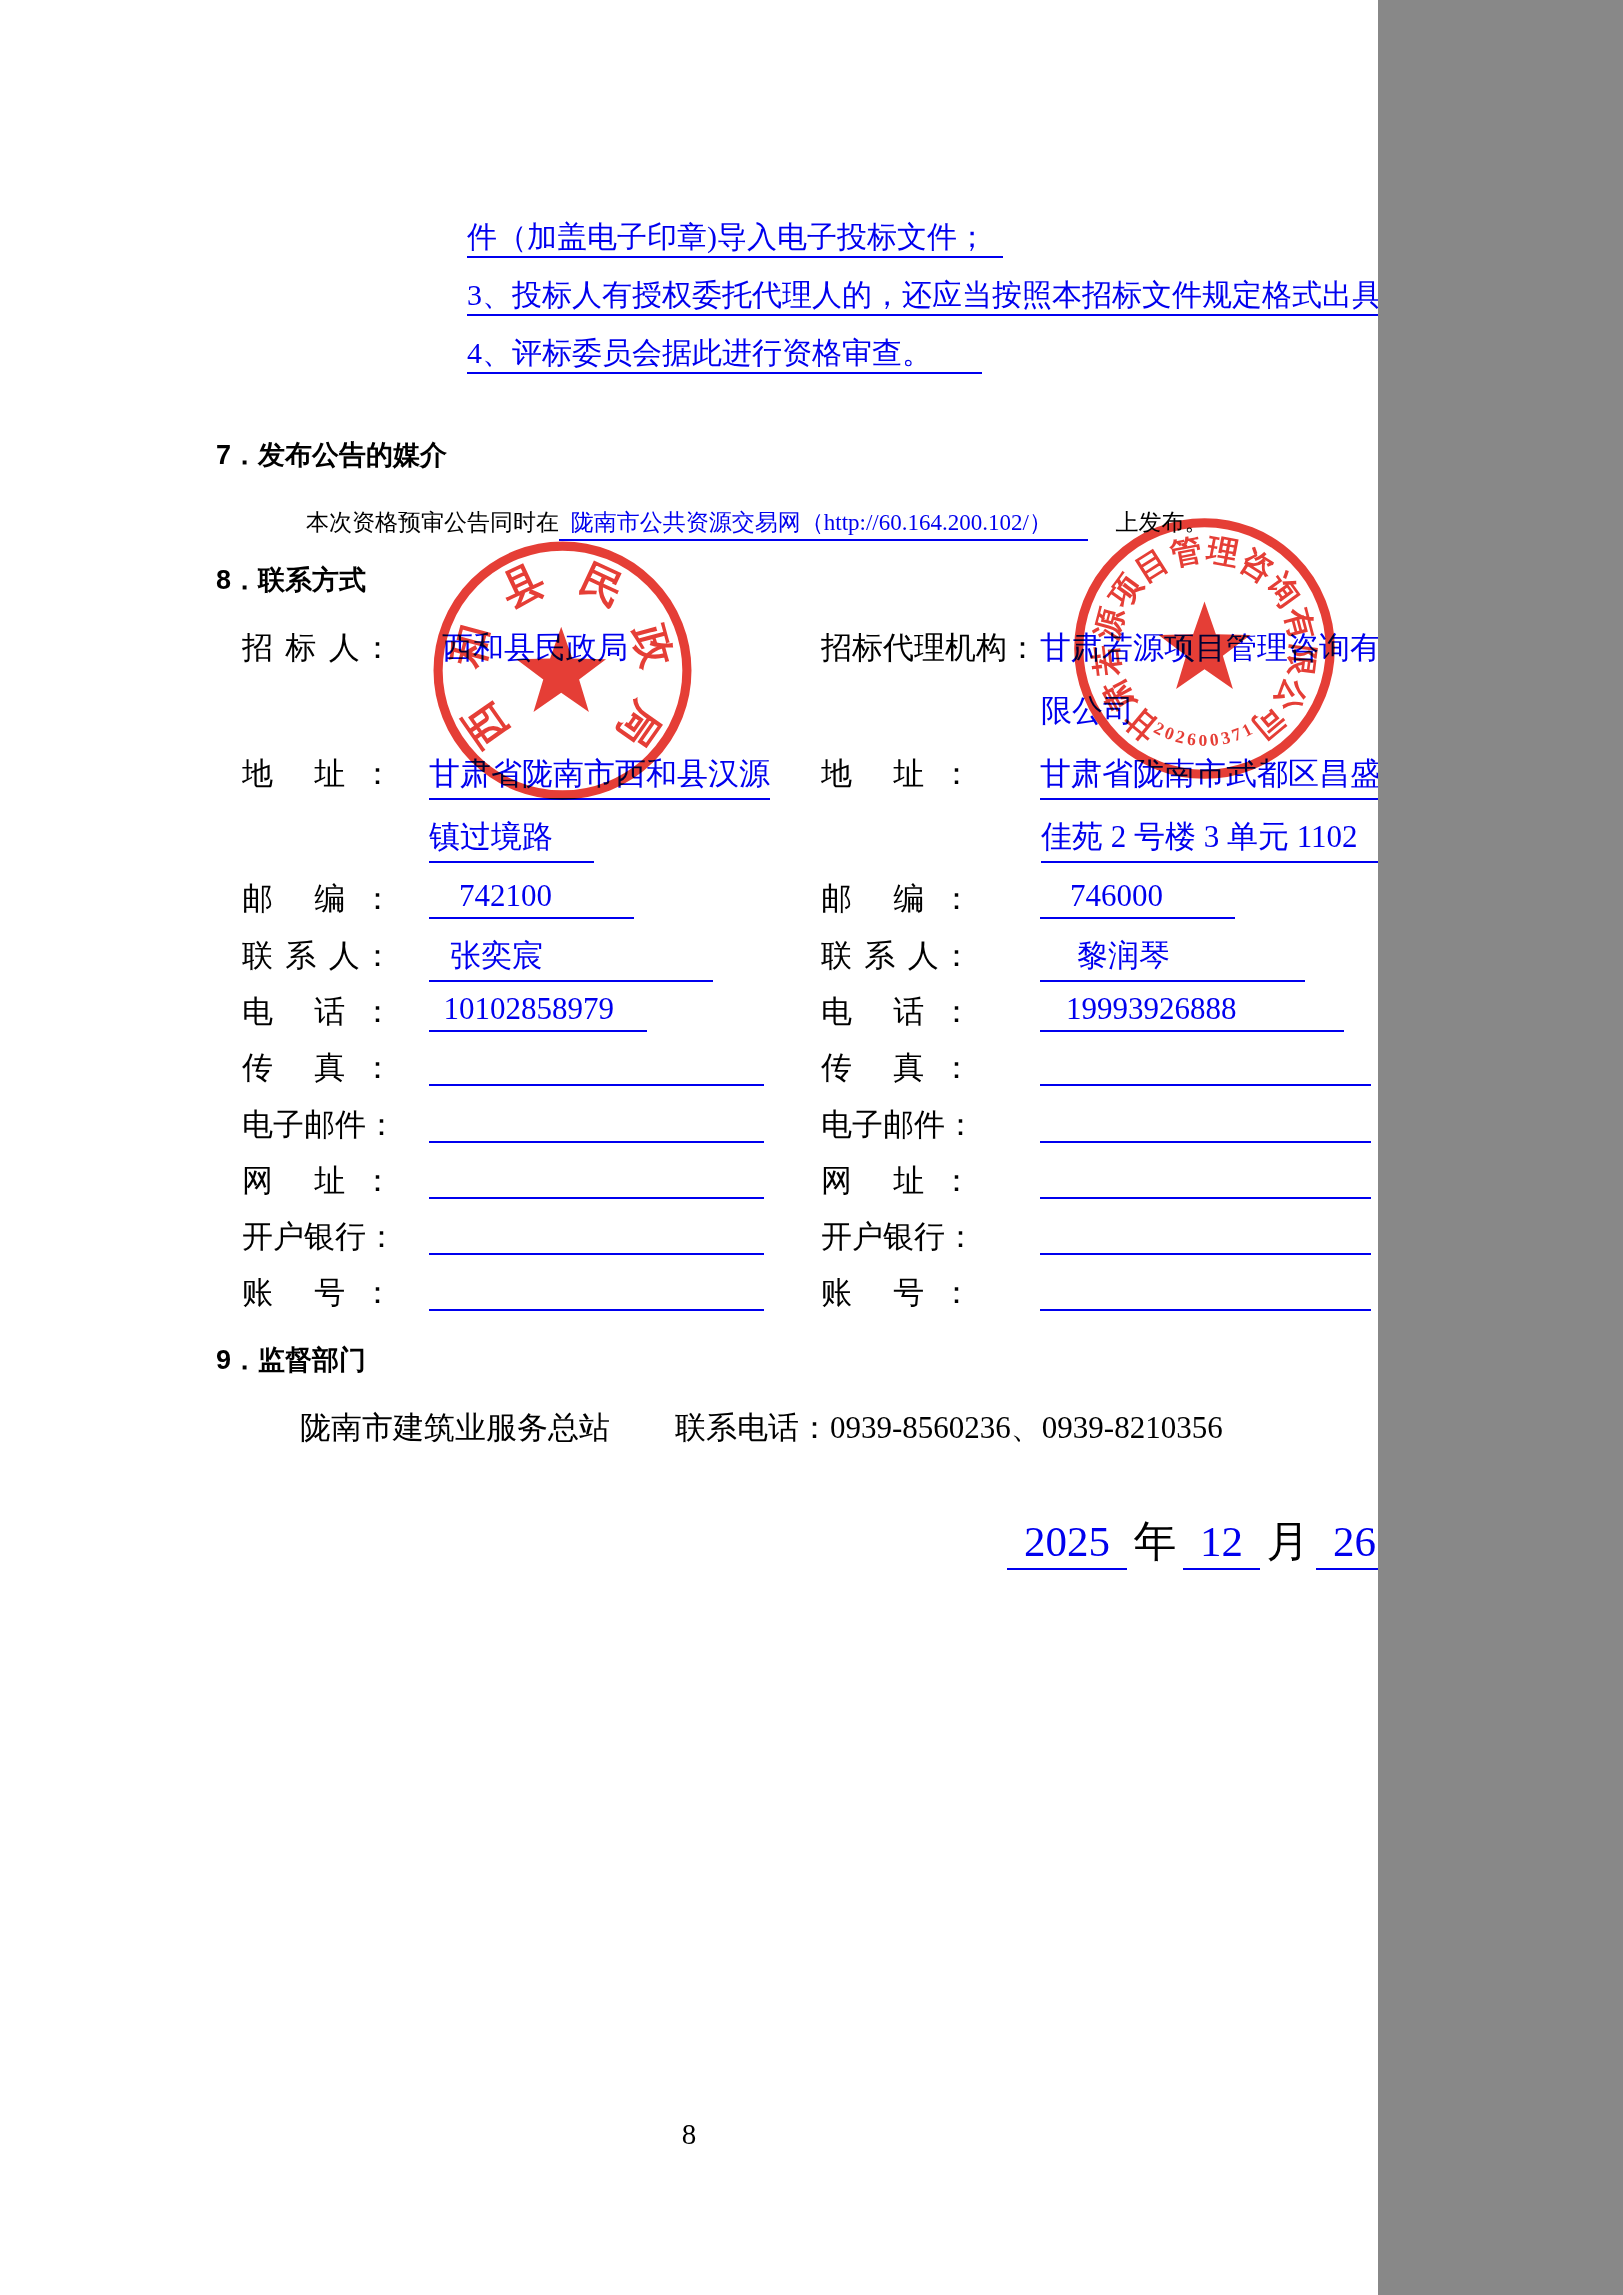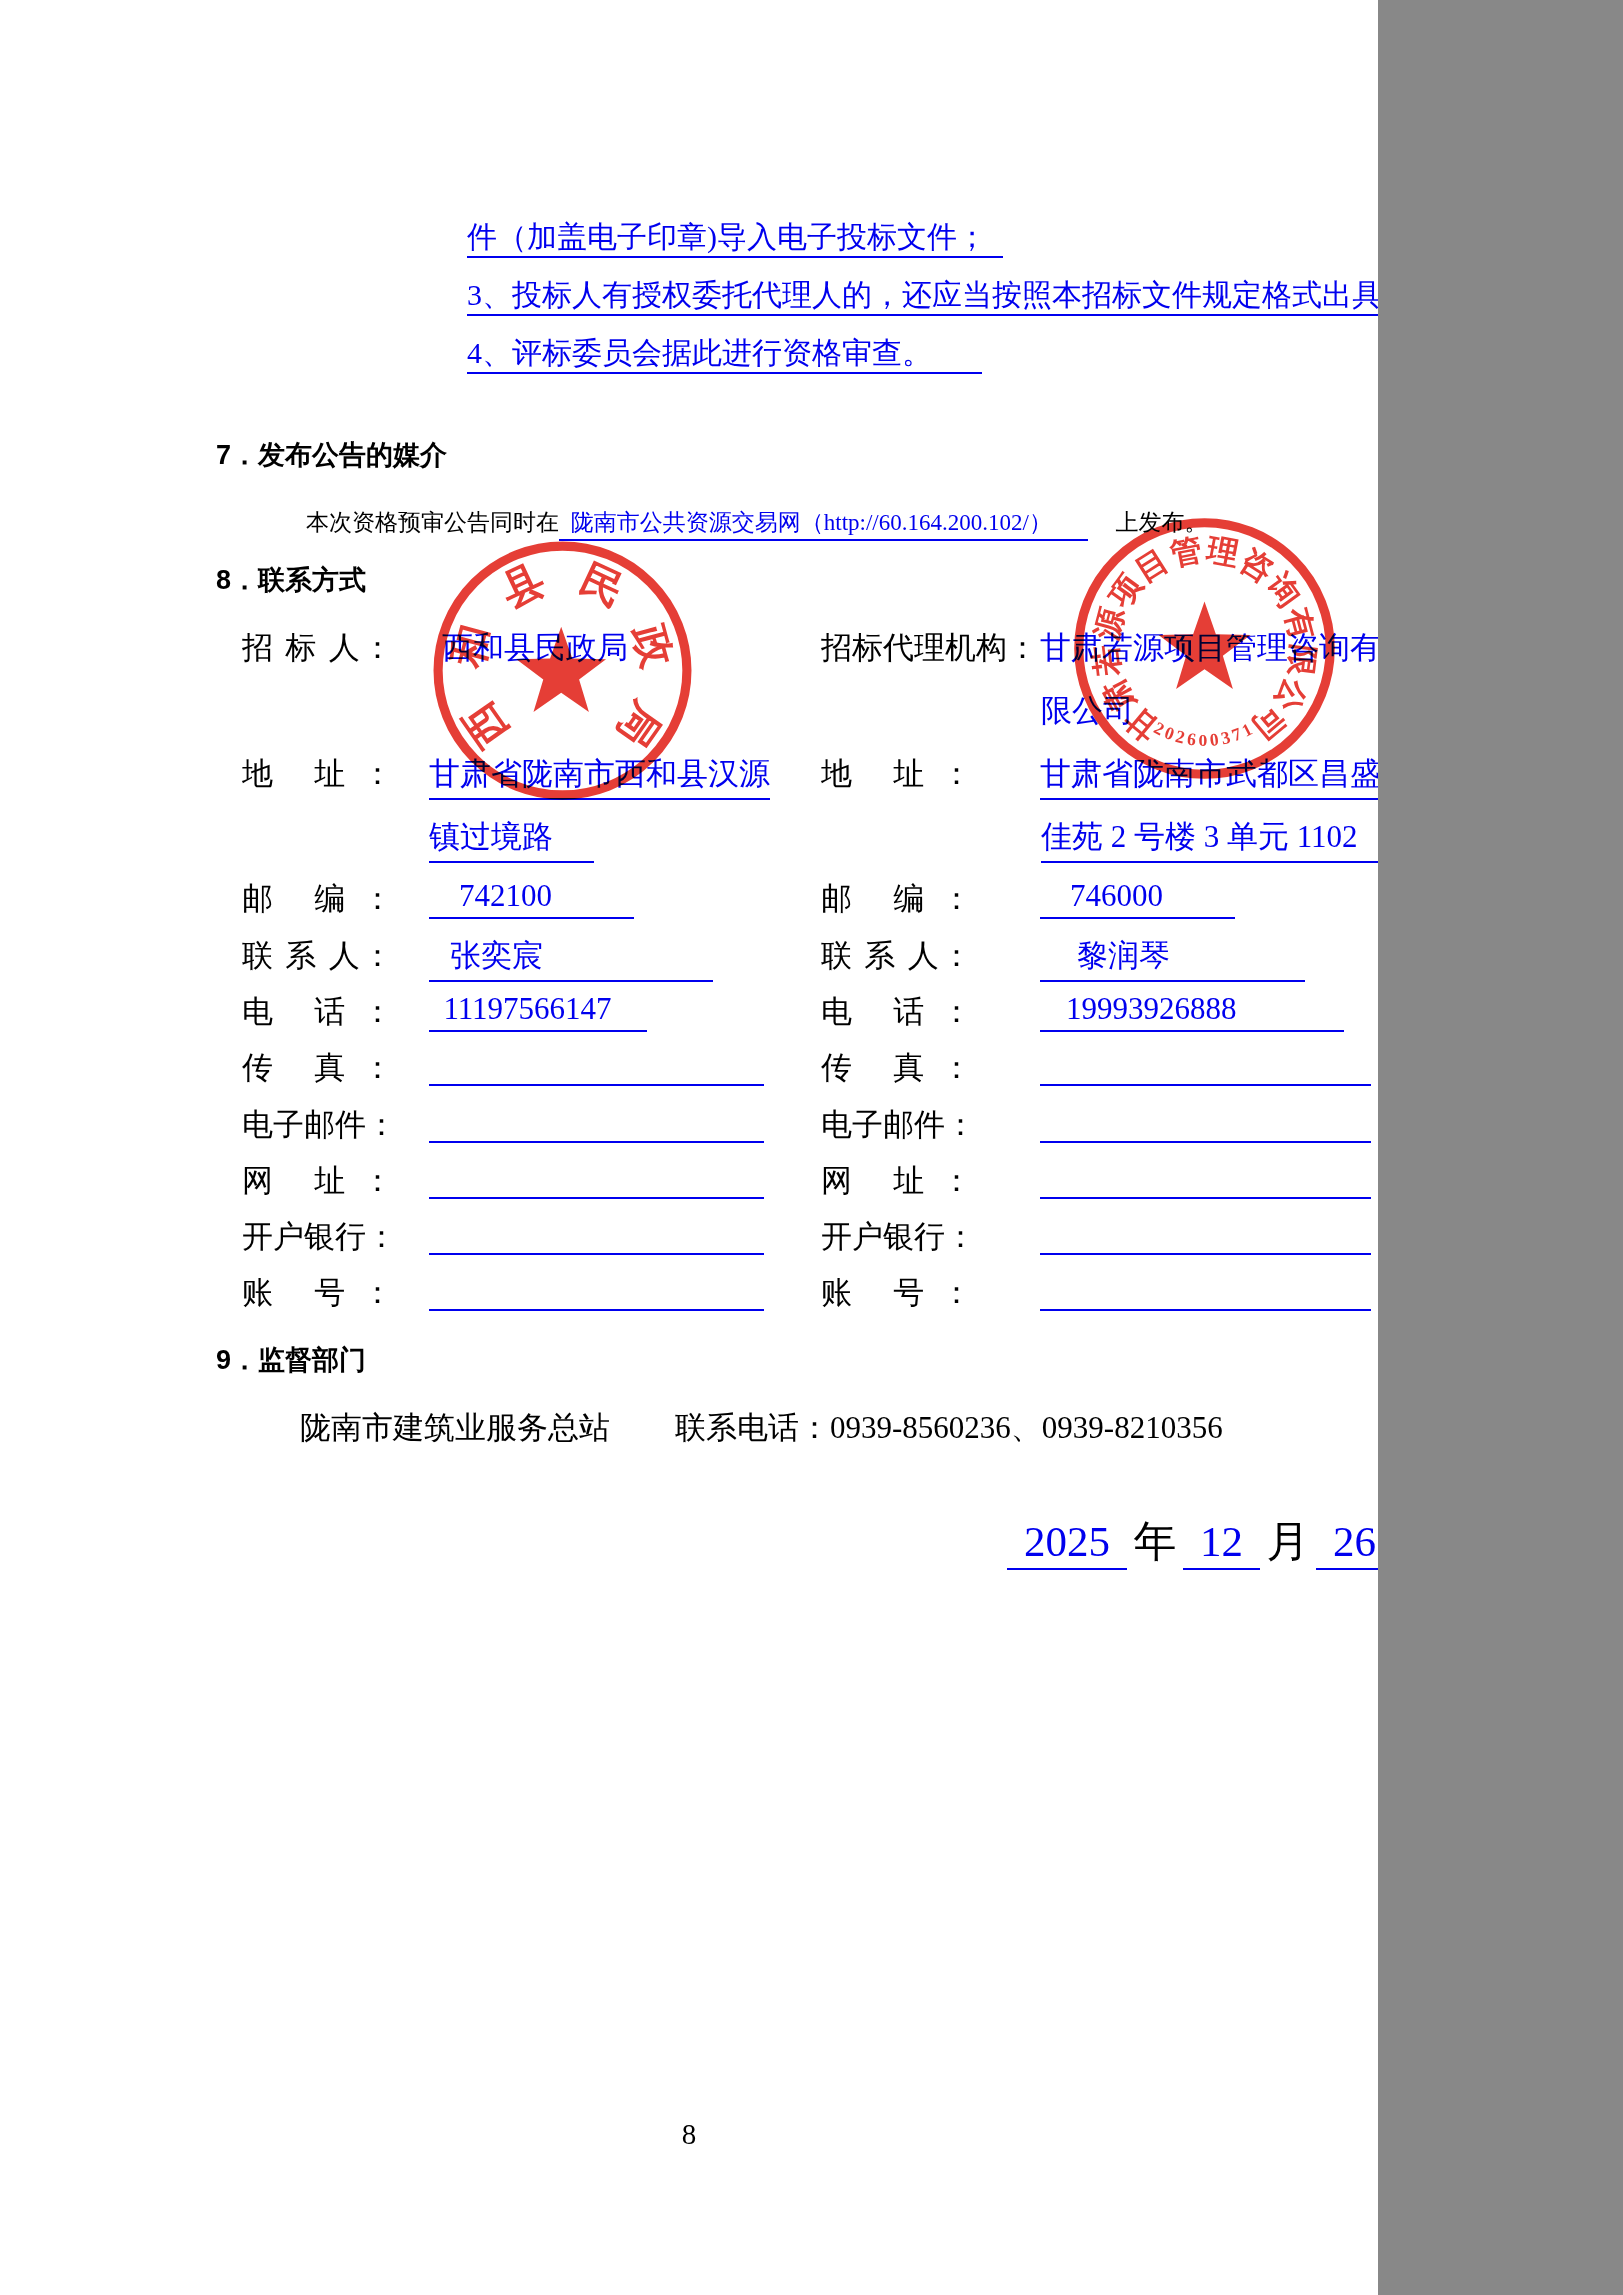--- a/index.html
+++ b/index.html
@@ -79,21 +79,21 @@
   <div class="crow" style="top:878px;left:242px">
     <span class="lbl">邮 编：</span>
     <span class="val vu" style="left:187px;min-width:175px;padding-left:30px">742100</span>
   </div>
   <div class="crow" style="top:935px;left:242px">
     <span class="lbl">联 系 人：</span>
     <span class="val vu" style="left:187px;min-width:263px;padding-left:21px">张奕宸</span>
   </div>
   <div class="crow" style="top:991px;left:242px">
     <span class="lbl">电 话：</span>
-    <span class="val vu" style="left:187px;min-width:204px;padding-left:14.4px">11197566147</span>
+    <span class="val vu" style="left:187px;min-width:204px;padding-left:14.4px">10102858979</span>
   </div>
   <div class="crow" style="top:1047px;left:242px">
     <span class="lbl">传 真：</span>
     <span class="val vu" style="left:187px;width:335px"></span>
   </div>
   <div class="crow" style="top:1104px;left:242px">
     <span class="lbl">电子邮件：</span>
     <span class="val vu" style="left:187px;width:335px"></span>
   </div>
   <div class="crow" style="top:1160px;left:242px">

